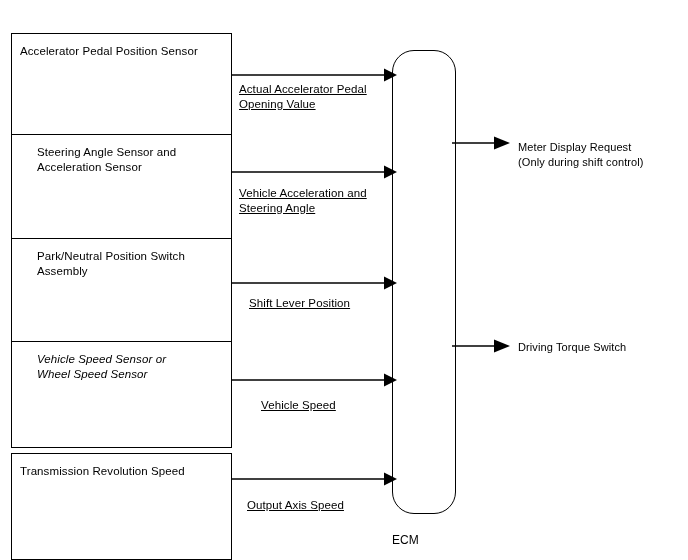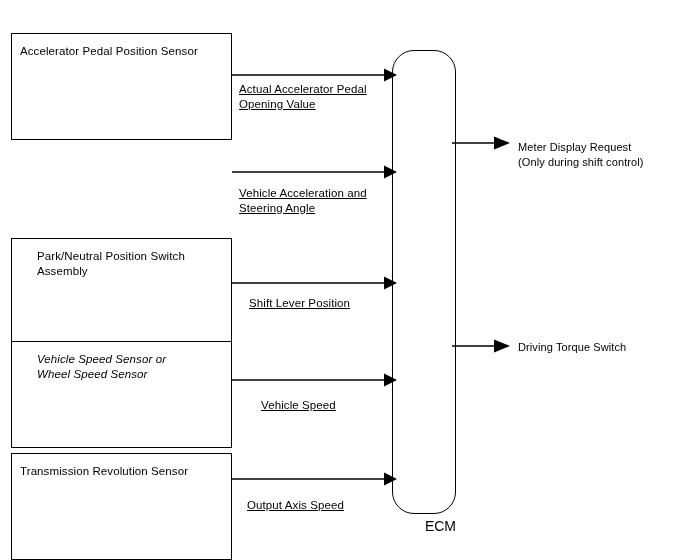--- a/index.html
+++ b/index.html
@@ -49,24 +49,24 @@
     width: 64px;
     height: 464px;
     border: 1.7px solid #000000;
     border-radius: 22px;
     background: #ffffff;
     box-sizing: border-box;
   }
   .ecm-caption {
     position: absolute;
     left: 392px;
-    top: 519px;
+    top: 533px;
     width: 64px;
-    text-align: right;
-    font-size: 14px;
+    text-align: left;
+    font-size: 12px;
     line-height: 15px;
     color: #000000;
   }
   .signal-label {
     position: absolute;
     font-size: 11.5px;
     line-height: 14.5px;
     color: #000000;
     white-space: pre-line;
     letter-spacing: 0.1px;
@@ -100,33 +100,37 @@
 </style>
 </head>
 <body>
 
 <div id="diagram-root">
 
   <div class="sensor-box" style="top:33px;">
     <div class="box-label">Accelerator Pedal Position Sensor</div>
   </div>
 
+  <div class="sensor-box indent" style="top:134px;">
+    <div class="box-label">Steering Angle Sensor and
+Acceleration Sensor</div>
+  </div>
 
   <div class="sensor-box indent" style="top:238px;">
     <div class="box-label">Park/Neutral Position Switch
 Assembly</div>
   </div>
 
   <div class="sensor-box indent" style="top:341px;font-style:italic;">
     <div class="box-label">Vehicle Speed Sensor or
 Wheel Speed Sensor</div>
   </div>
 
   <div class="sensor-box" style="top:453px;">
-    <div class="box-label">Transmission Revolution Sensor</div>
+    <div class="box-label">Transmission Revolution Speed</div>
   </div>
 
   <div class="ecm-box"></div>
   <div class="ecm-caption">ECM</div>
 
   <svg class="wires" viewBox="0 0 688 560">
 
     <line x1="232" y1="75" x2="384" y2="75"></line>
     <polygon class="arrowhead" points="384,68.5 397,75 384,81.5"></polygon>
 

